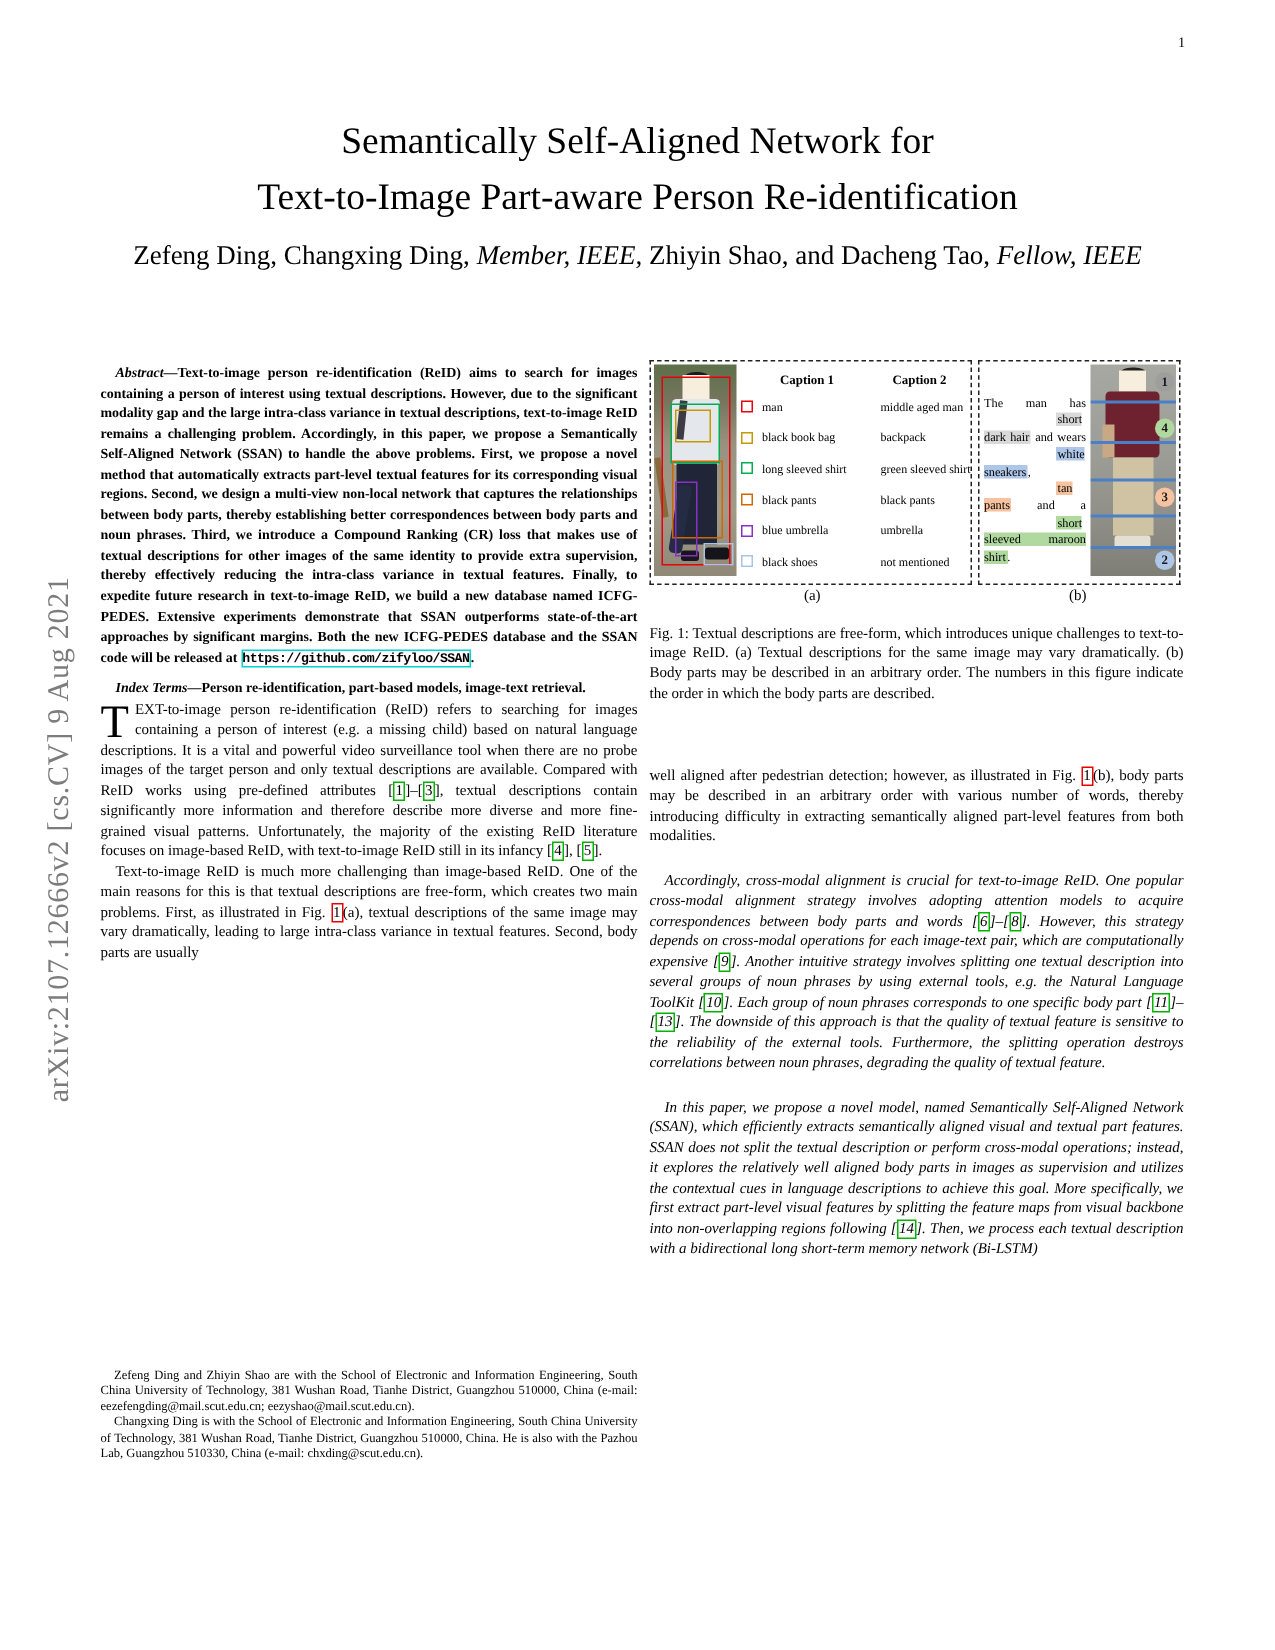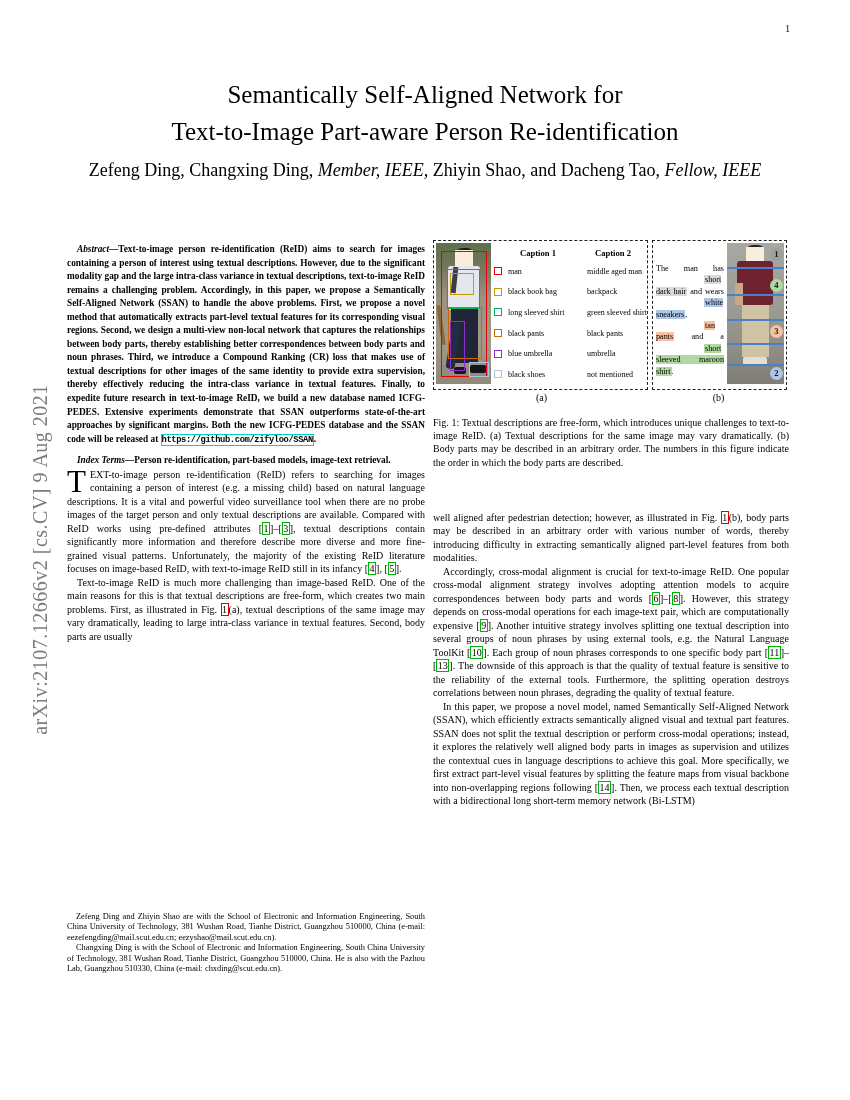--- a/index.html
+++ b/index.html
@@ -86,21 +86,21 @@
   .pb-face{position:absolute;left:19px;top:4px;width:18px;height:14px;background:#f8eedd;}
   .pb-shirt{position:absolute;left:10px;top:18px;width:36px;height:44px;background:#6e2230;border-radius:3px;}
   .pb-arm{position:absolute;left:8px;top:40px;width:8px;height:22px;background:#c9a886;}
   .pb-pants{position:absolute;left:15px;top:62px;width:27px;height:52px;background:#cfc3a4;}
   .pb-shoes{position:absolute;left:16px;top:114px;width:24px;height:9px;background:#e3dfd2;border-radius:2px;}
   .bline{position:absolute;left:0;right:0;height:1.5px;background:var(--panel-line-blue,#4a80c8);}
   .marker{position:absolute;right:1px;width:13px;height:13px;border-radius:50%;
           text-align:center;line-height:13px;font-size:8.6px;font-weight:bold;color:#1a1a1a;}
 
   .rc-p1{margin-top:0;}
-  .rc-p{margin-top:0;}
+  .rc-p{margin-top:16px;font-style:italic;}
 </style>
 </head>
 <body>
 
 <div class="page">
 
   <div class="page-number">1</div>
 
   <div class="arxiv-strip">arXiv:2107.12666v2  [cs.CV]  9 Aug 2021</div>
 

